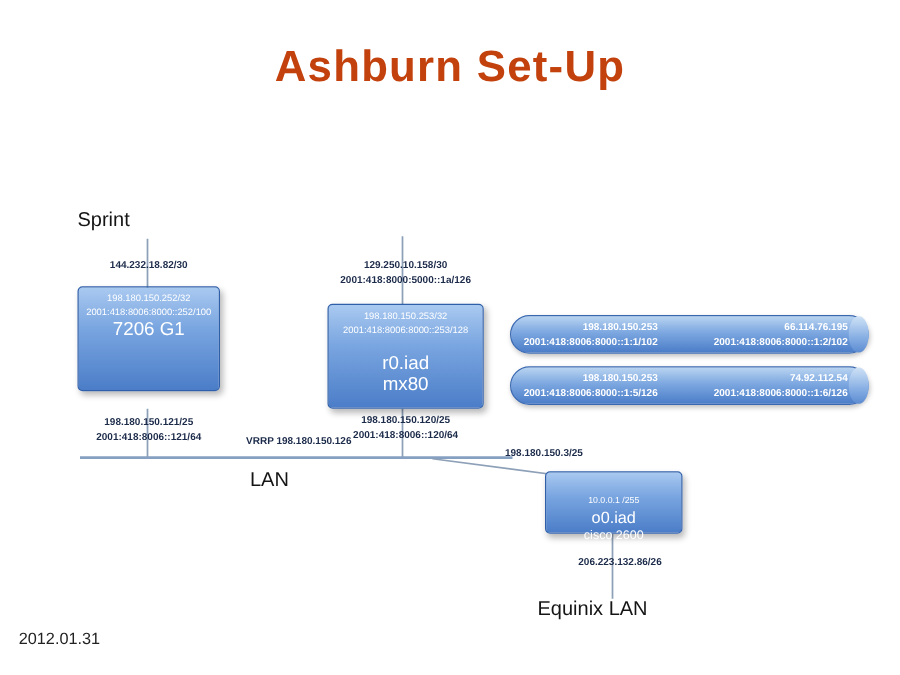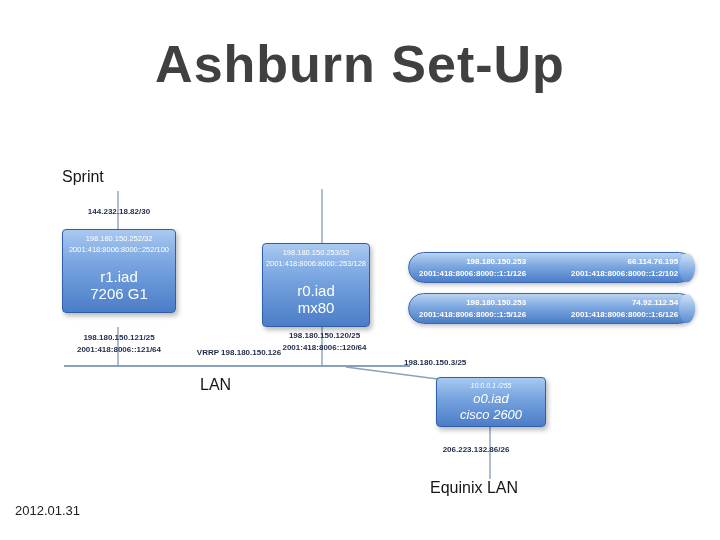--- a/index.html
+++ b/index.html
@@ -5,37 +5,37 @@
   html,body{margin:0;padding:0;background:#e9e9e9;}
   .slide{
     position:relative;width:720px;height:540px;background:#ffffff;
     font-family:"Liberation Sans", sans-serif;overflow:hidden;margin:0 auto;
   }
   .wires{position:absolute;left:0;top:0;pointer-events:none;}
   .wires line{stroke:#8da0b8;stroke-width:1.4;}
   .wires line.thick{stroke:#86a0c2;stroke-width:2.2;}
   .title{
     position:absolute;top:34px;left:0;width:720px;margin:0;text-align:center;
-    font-size:52px;font-weight:bold;color:#404040;letter-spacing:1px;
+    font-size:35px;font-weight:bold;color:#c2410c;letter-spacing:1px;
   }
   .big-label{position:absolute;font-size:16px;color:#151515;text-align:left;}
   .ip{position:absolute;font-size:8px;font-weight:bold;color:#1c2b4a;line-height:1.5;text-align:center;}
   .router{
     position:absolute;border-radius:4px;border:1px solid #2f5fa8;
     background:linear-gradient(180deg,#a9c9f0 0%,#79a5e0 40%,#4b7dc8 100%);
     box-shadow:2px 3px 5px rgba(0,0,0,0.28);
     color:#ffffff;text-align:center;box-sizing:border-box;padding-top:4px;
   }
   .router .small{font-size:7.5px;line-height:1.4;}
   .router .name{font-size:15px;line-height:1.15;margin-top:13px;}
   .router .model{font-size:15px;line-height:1.15;}
-  .router.sm{padding-top:3px;font-style:italic;}
+  .router.sm{padding-top:18px;}
   .router.sm .small{font-size:7px;line-height:1.3;}
   .router.sm .name{font-size:13px;margin-top:2px;}
-  .router.sm .model{font-size:13px;margin-top:1px;}
+  .router.sm .model{font-size:10px;margin-top:1px;}
   .cyl{
     position:absolute;left:408px;width:287px;height:31px;border-radius:16px;
     background:linear-gradient(180deg,#b9d4f1 0%,#7ca7e0 45%,#4b7dc8 100%);
     border:1px solid #3a68b0;box-shadow:1px 2px 4px rgba(0,0,0,0.25);
     box-sizing:border-box;color:#fff;text-align:right;
   }
   .cyl::after{
     content:"";position:absolute;right:-1px;top:0;width:16px;height:100%;
     border-radius:50%;
     background:linear-gradient(180deg,#cfe2f6 0%,#86aee3 60%,#5d8cd2 100%);
@@ -59,39 +59,42 @@
     <line x1="346" y1="367" x2="468" y2="383"></line>
     <line x1="490" y1="427" x2="490" y2="479"></line>
   </svg>
 
   <h1 class="title">Ashburn Set-Up</h1>
 
   <div class="big-label" style="left:62px;top:168px;width:114px">Sprint</div>
 
   <div class="ip" style="left:62px;top:206px;width:114px">144.232.18.82/30</div>
 
+  <div class="ip" style="left:242px;top:206px;width:165px">
+    <div>129.250.10.158/30</div>
+    <div>2001:418:8000:5000::1a/126</div>
+  </div>
 
   <div class="router" style="left:62px;top:229px;width:114px;height:84px">
     <div class="small">198.180.150.252/32</div>
     <div class="small">2001:418:8006:8000::252/100</div>
-    <div class="name">r1.iad</div>
     <div class="model">7206 G1</div>
   </div>
 
-  <div class="router" style="left:262px;top:243px;width:108px;height:84px">
+  <div class="router" style="left:262px;top:243px;width:125px;height:84px">
     <div class="small">198.180.150.253/32</div>
     <div class="small">2001:418:8006:8000::253/128</div>
     <div class="name">r0.iad</div>
     <div class="model">mx80</div>
   </div>
 
   <div class="cyl" style="top:252px">
     <div class="col col1">
       <div>198.180.150.253</div>
-      <div>2001:418:8006:8000::1:1/126</div>
+      <div>2001:418:8006:8000::1:1/102</div>
     </div>
     <div class="col col2">
       <div>66.114.76.195</div>
       <div>2001:418:8006:8000::1:2/102</div>
     </div>
   </div>
 
   <div class="cyl" style="top:293px">
     <div class="col col1">
       <div>198.180.150.253</div>
@@ -118,19 +121,19 @@
   <div class="big-label" style="left:200px;top:376px;width:56px">LAN</div>
 
   <div class="ip" style="left:404px;top:357px;width:100px;text-align:left">198.180.150.3/25</div>
 
   <div class="router sm" style="left:436px;top:377px;width:110px;height:50px">
     <div class="small">10.0.0.1 /255</div>
     <div class="name">o0.iad</div>
     <div class="model">cisco 2600</div>
   </div>
 
-  <div class="ip" style="left:421px;top:444px;width:110px">206.223.132.86/26</div>
+  <div class="ip" style="left:441px;top:444px;width:110px">206.223.132.86/26</div>
 
   <div class="big-label" style="left:430px;top:479px;width:140px">Equinix LAN</div>
 
   <div class="date">2012.01.31</div>
 
 </div>
 
 </body></html>

